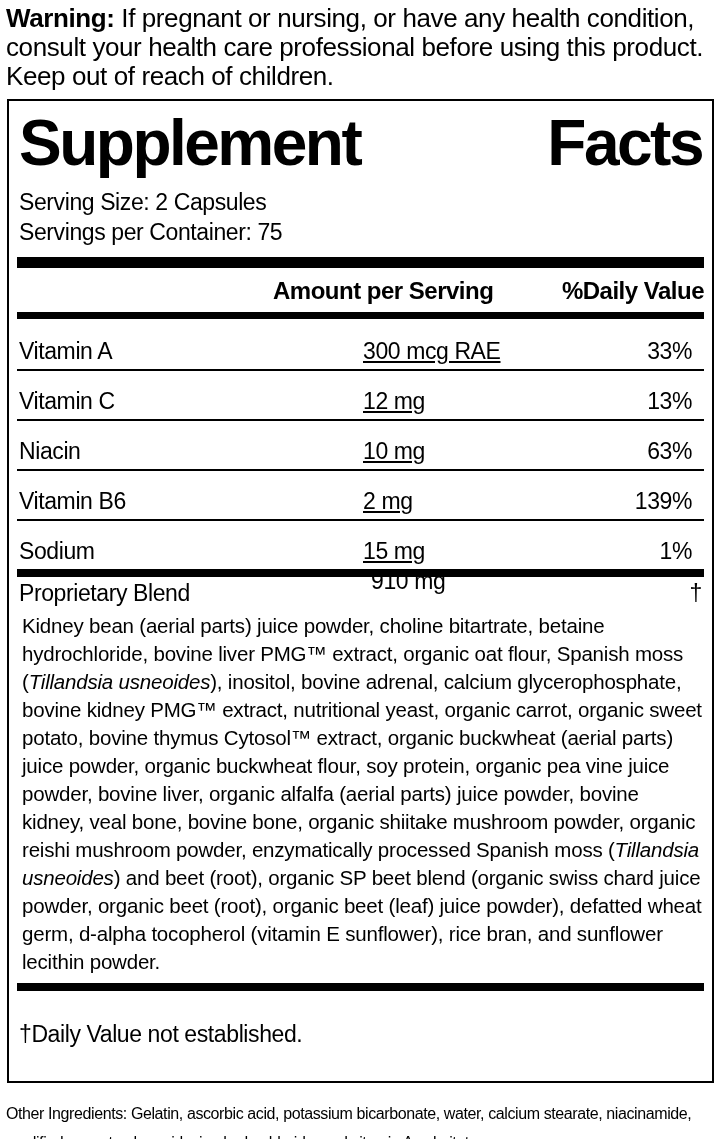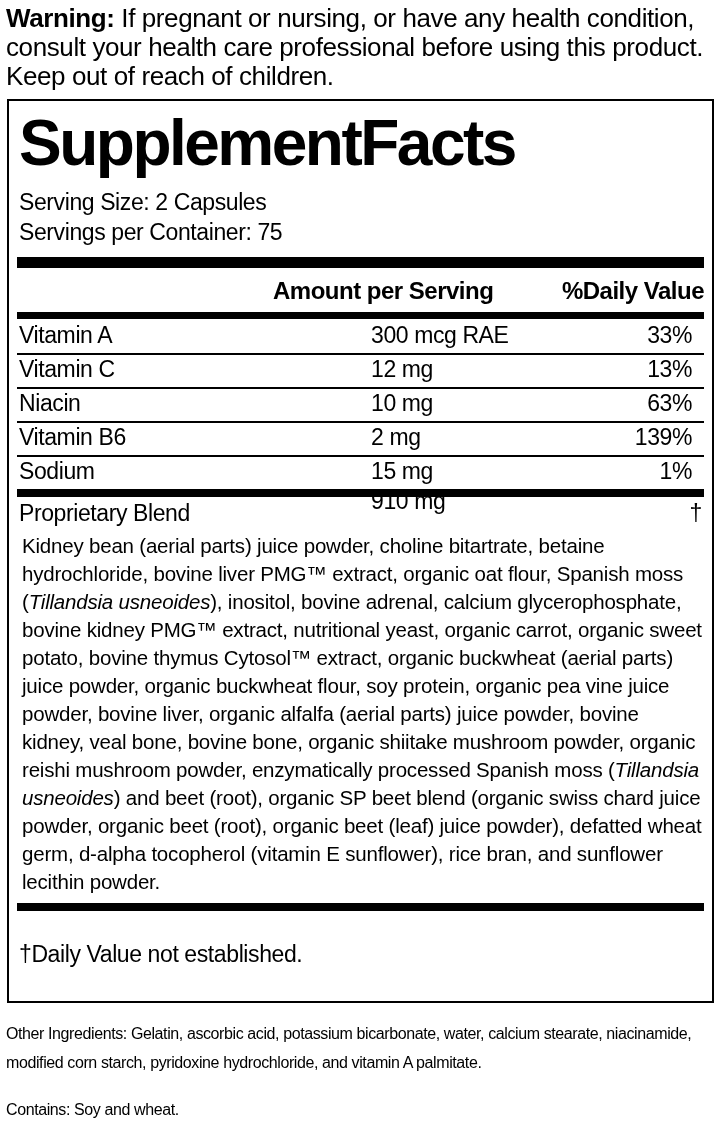--- a/index.html
+++ b/index.html
@@ -22,41 +22,41 @@
   .warning b { letter-spacing:-0.4px; }
 
   
   .panel {
     margin:0 6px 0 7px;
     border:2.5px solid var(--ink);
     padding:4px 8px 2px 8px;
     background:var(--paper);
   }
   .title {
-    display:flex; 
+    display:flex; justify-content:space-between;
     font-size:64px; font-weight:bold; letter-spacing:-2.5px;
     line-height:1.0; margin:6px 2px 12px 2px;
   }
   .serving-line {
     font-size:23px; line-height:30px; margin:0 0 0 2px; letter-spacing:-0.4px;
   }
 
   .bar { background:var(--ink); }
   .bar.b11 { height:11px; margin-top:10px; }
   .bar.b7  { height:7px; }
   .bar.b8  { height:8px; }
 
   .hdr { position:relative; height:44px; font-weight:bold; font-size:24px; letter-spacing:-0.5px; }
   .hdr .amt { position:absolute; left:256px; bottom:7px; }
   .hdr .dv  { position:absolute; right:0;   bottom:7px; }
 
   .rows .row + .row { border-top:2px solid var(--ink); }
-  .row { position:relative; height:34px; font-size:23px; letter-spacing:-0.4px; }
+  .row { position:relative; height:50px; font-size:23px; letter-spacing:-0.4px; }
   .row .name { position:absolute; left:2px;   bottom:4px; }
-  .row .amt  { position:absolute; left:354px; bottom:4px; }
+  .row .amt  { position:absolute; left:346px; bottom:4px;text-decoration:underline; }
   .row .dv   { position:absolute; right:12px;    bottom:4px; }
 
   .blend-row { position:relative; height:33px; font-size:23px; letter-spacing:-0.4px; }
   .blend-row .name { position:absolute; left:2px;   bottom:3px; }
   .blend-row .amt  { position:absolute; left:354px; bottom:15px; }
   .blend-row .dv   { position:absolute; right:2px;  bottom:3px; }
 
   .blend-desc {
     font-size:20.5px; line-height:28px; letter-spacing:-0.2px;
     margin:2px 0 7px 5px;

